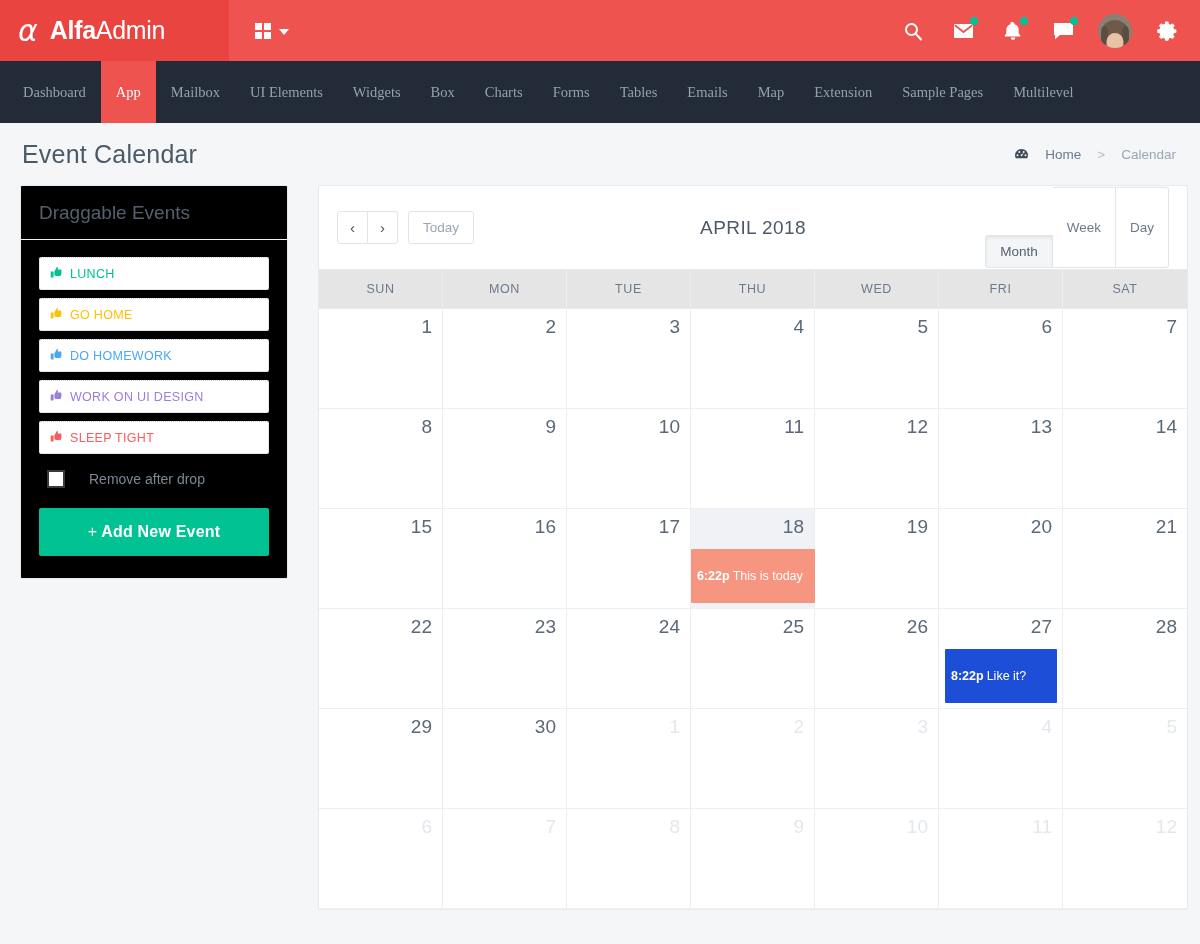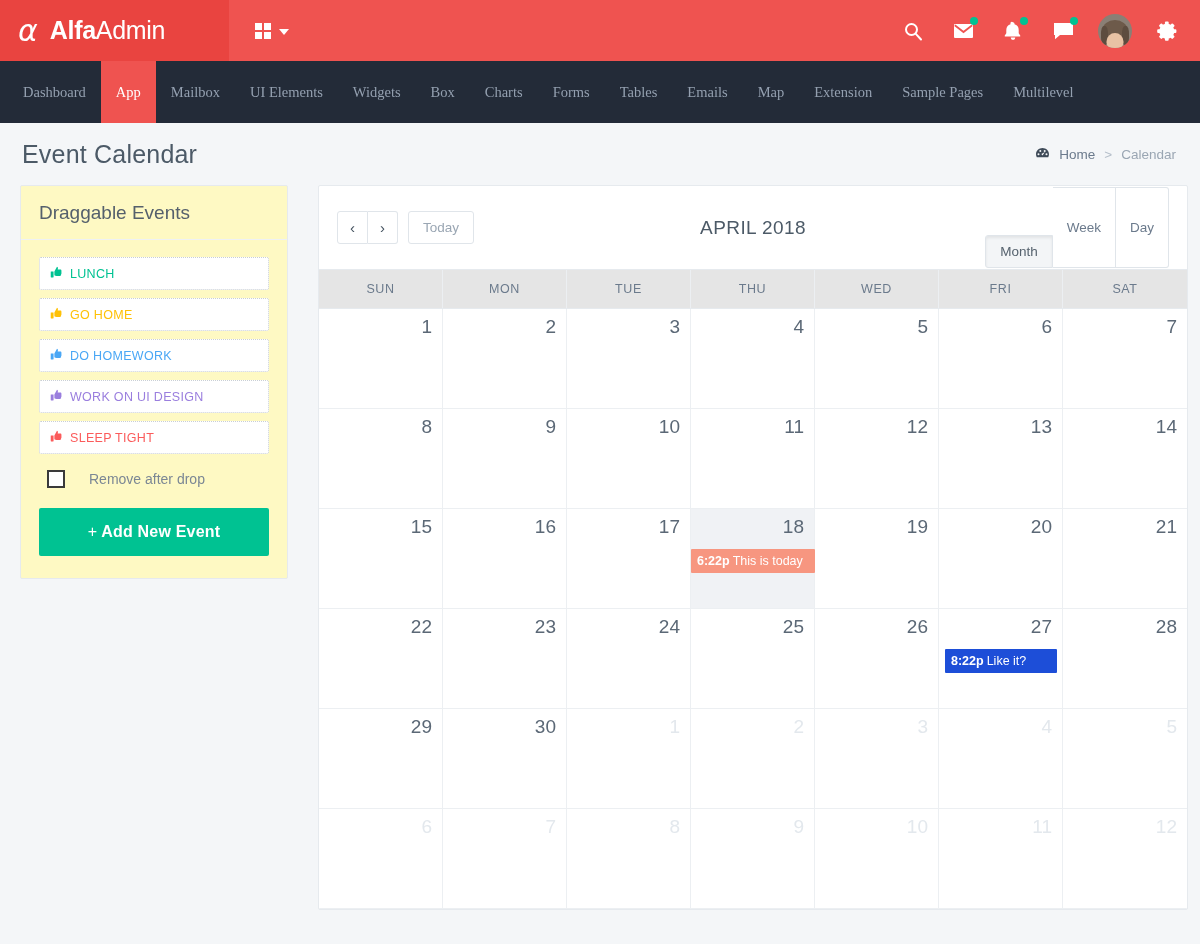--- a/index.html
+++ b/index.html
@@ -164,40 +164,40 @@
   }
   .page-title {
     font-size: 25px;
     color: #4c5a67;
     font-weight: 400;
     letter-spacing: 0.2px;
   }
   .breadcrumb {
     margin-left: auto;
     display: flex;
-    align-items: flex-start;
+    align-items: center;
     font-size: 13.5px;
-    gap: 9px;
+    gap: 16px;
   }
   .breadcrumb .bc-home { color: #6b7a8c; cursor: pointer; }
   .breadcrumb .bc-sep  { color: #b4bec9; }
   .breadcrumb .bc-cur  { color: #9aa6b3; }
   .bc-icon { color: #3f4b59; display: flex; align-items: center; }
 
   
   .content {
     display: flex;
     padding: 0 12px 0 20px;
     gap: 30px;
     align-items: flex-start;
   }
 
   
   .card {
-    background: #fef9c3;
+    background: #000000;
     border: 1px solid #e6eaee;
     border-radius: 2px;
   }
   .sidebar {
     width: 268px;
     flex: 0 0 268px;
   }
   .card-head {
     padding: 16px 18px 15px;
     border-bottom: 1px solid #eef1f4;
@@ -357,21 +357,21 @@
     font-weight: 400;
     line-height: 1.3;
   }
   .fc-day.other .fc-daynum { color: #e3e8ed; }
   .fc-day.today { background: #f0f2f5; }
 
   .fc-evt {
     position: absolute;
     left: 0; right: -1px;
     top: 40px;
-    padding: 3px 6px;
+    padding: 18px 6px;
     font-size: 12.5px;
     color: #fff;
     white-space: nowrap;
     overflow: hidden;
     cursor: pointer;
     border-radius: 1px;
     line-height: 1.45;
   }
   .fc-evt b { font-weight: 700; margin-right: 3px; }
   .fc-evt.orange { background: #f79680; }

